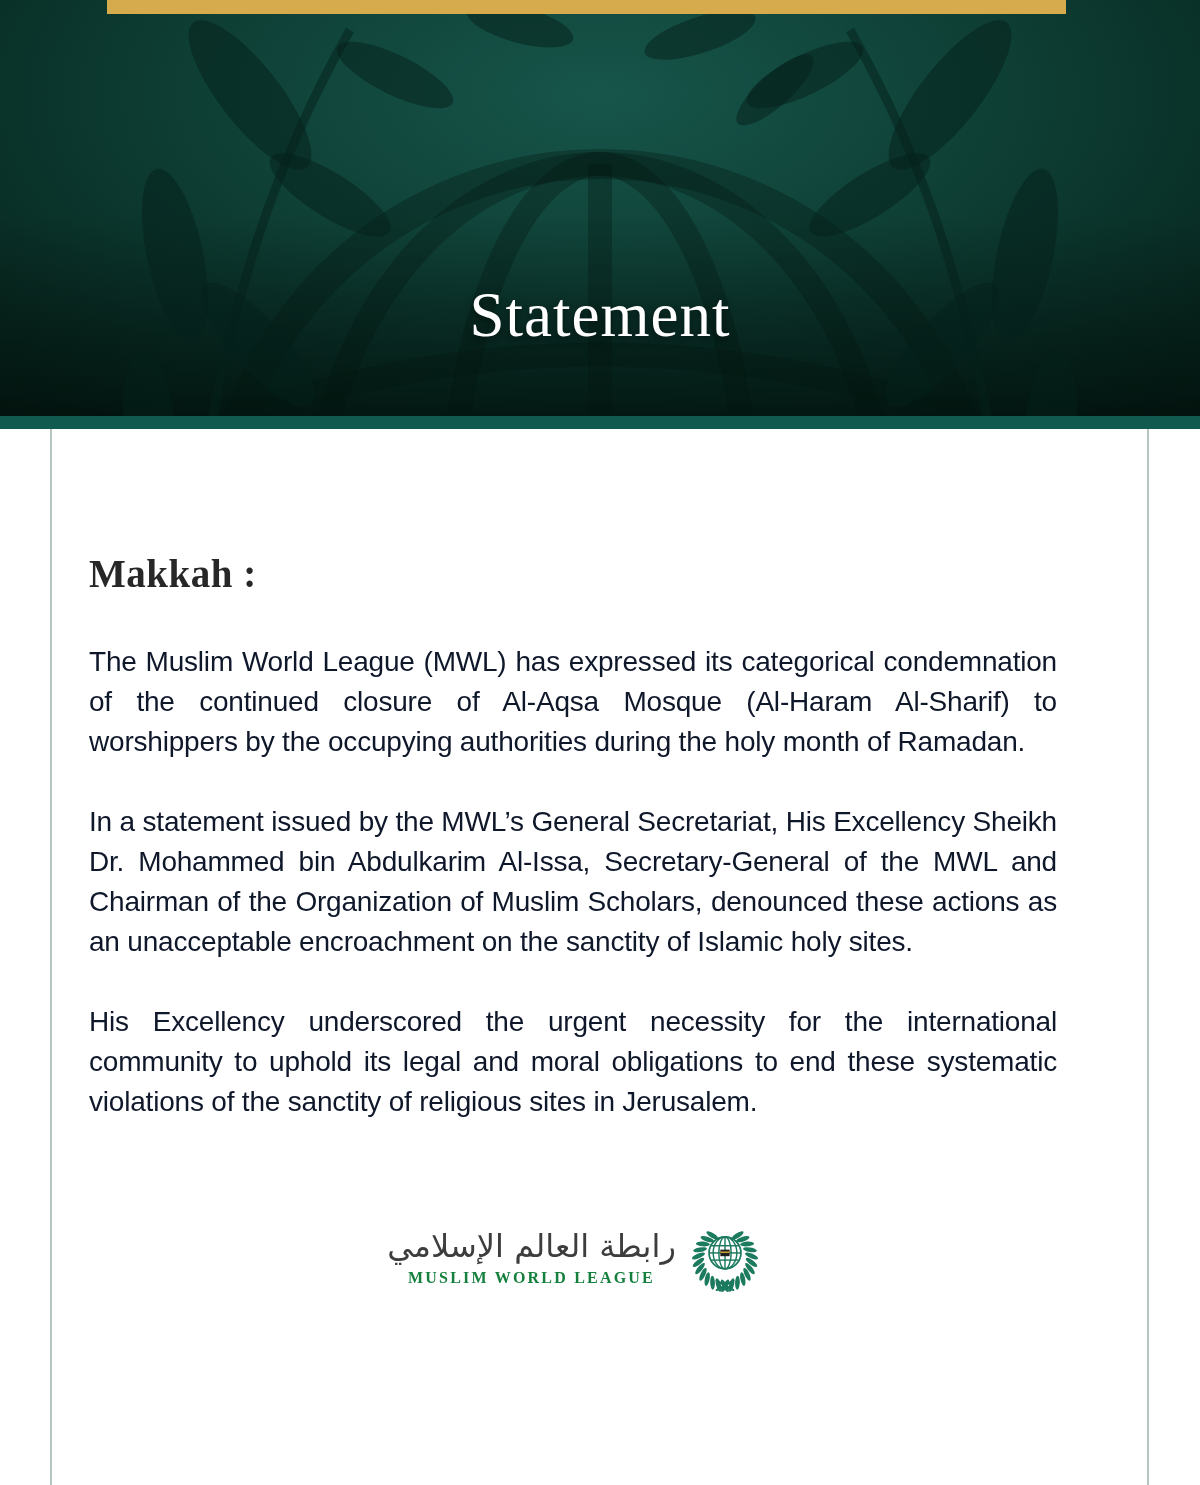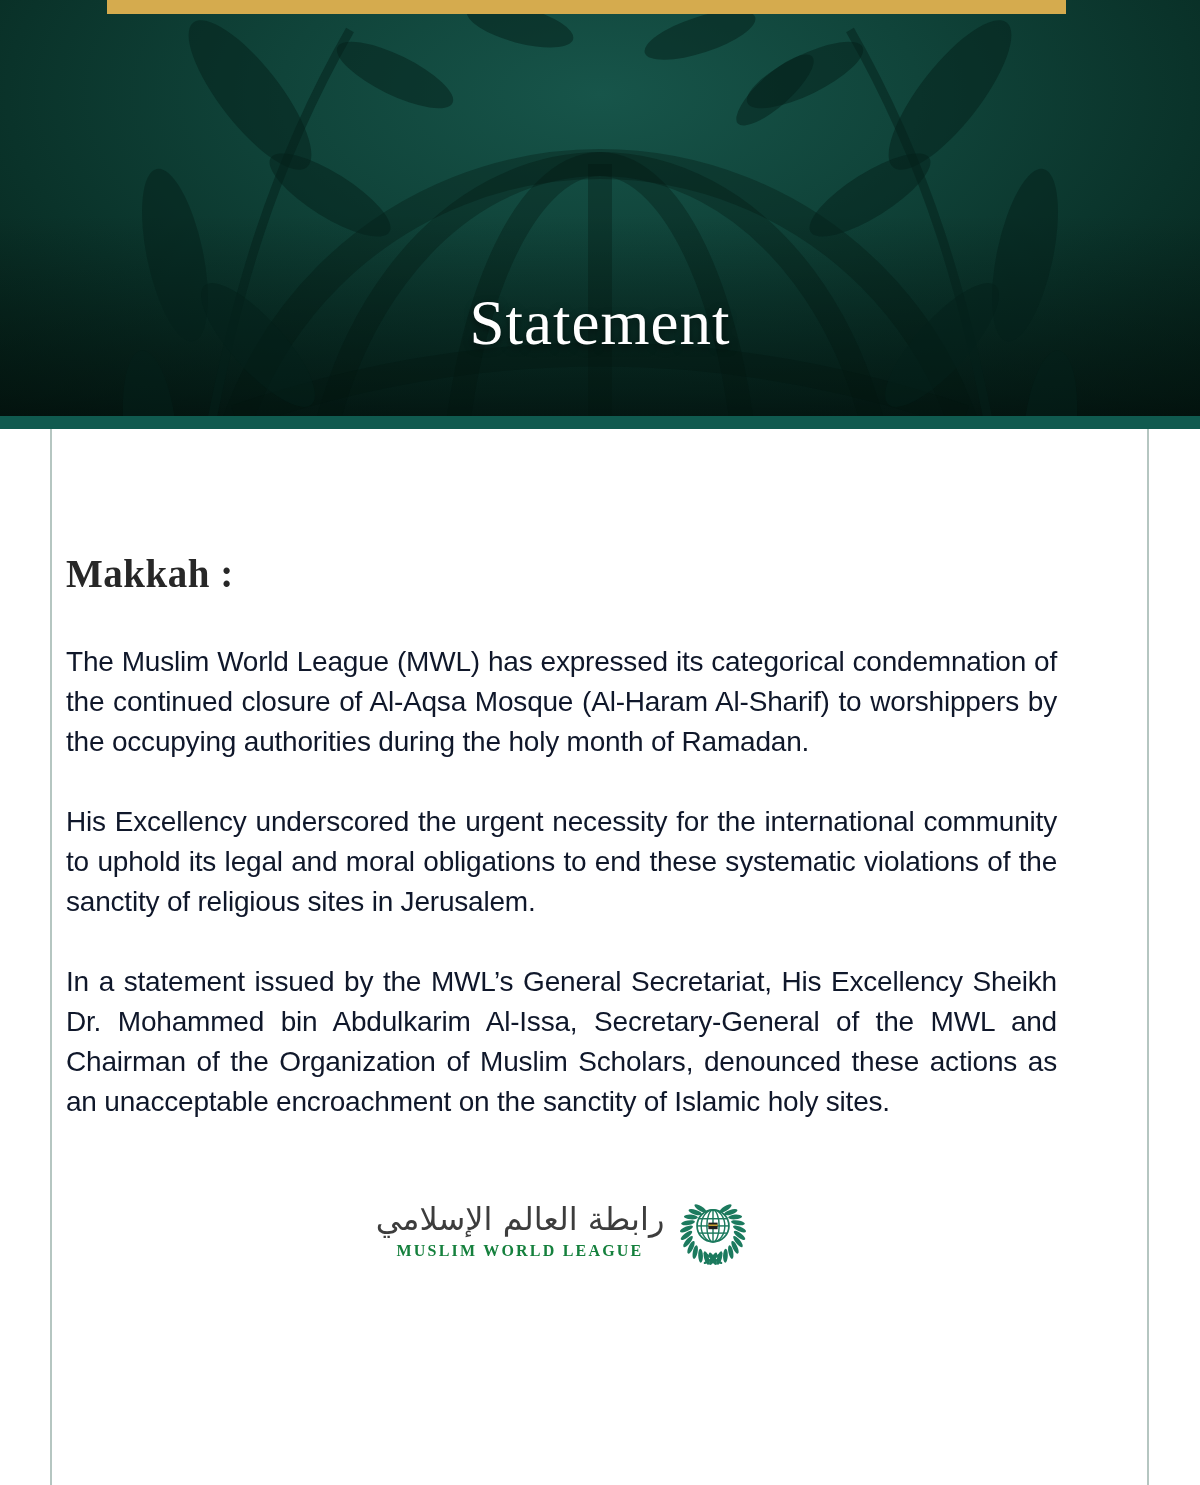--- a/index.html
+++ b/index.html
@@ -18,46 +18,46 @@
   .banner-art{position:absolute;top:0;left:0;display:block;}
   .gold-bar{
     position:absolute;top:0;left:107px;width:959px;height:14px;
     background:#d5ab4e;z-index:4;
   }
   .teal-strip{
     position:absolute;bottom:0;left:0;width:100%;height:13px;
     background:#105a4f;z-index:4;
   }
   .title{
-    position:absolute;top:292px;left:0;width:100%;margin:0;z-index:3;
+    position:absolute;top:284px;left:0;width:100%;margin:0;z-index:3;
     text-align:center;color:#ffffff;
     font-family:"Liberation Serif",serif;font-weight:400;
     font-size:63px;line-height:1;letter-spacing:1px;
     text-shadow:0 3px 8px rgba(0,0,0,.55);
   }
   
   .doc-body{position:absolute;top:429px;left:0;right:0;bottom:0;background:#ffffff;}
   .rule{position:absolute;top:0;bottom:0;width:2px;background:#b5c6c1;}
   .rule-left{left:50px;}
   .rule-right{left:1147px;}
-  .content{position:relative;padding:0 143px 0 66px;}
+  .content{position:relative;padding:0 143px 0 89px;}
   .makkah{
     margin:125px 0 49px;color:#272727;
     font-family:"Liberation Serif",serif;font-weight:700;
     font-size:39px;line-height:1;letter-spacing:.5px;
   }
   .para{
     margin:0 0 40px;color:#0f172a;
     font-size:28px;line-height:40px;letter-spacing:-.2px;
     text-align:justify;text-justify:inter-word;
   }
   
   .logo-row{
     display:flex;justify-content:center;align-items:center;
-    gap:15px;margin-top:70px;
+    gap:15px;margin-top:97px;
   }
   .logo-text{text-align:center;}
   .logo-arabic{
     direction:rtl;font-family:"DejaVu Sans",sans-serif;
     font-size:32px;line-height:1.25;color:#3d3d3d;
   }
   .logo-wordmark{
     margin-top:3px;font-family:"Liberation Serif",serif;font-weight:700;
     font-size:16px;letter-spacing:2.2px;color:#15803d;white-space:nowrap;
   }
@@ -110,22 +110,22 @@
   </header>
 
   <main class="doc-body">
     <div class="rule rule-left"></div>
     <div class="rule rule-right"></div>
 
     <section class="content">
       <h2 class="makkah">Makkah :</h2>
 
       <p class="para">The Muslim World League (MWL) has expressed its categorical condemnation of the continued closure of Al-Aqsa Mosque (Al-Haram Al-Sharif) to worshippers by the occupying authorities during the holy month of Ramadan.</p>
+      <p class="para">In a statement issued by the MWL’s General Secretariat, His Excellency Sheikh Dr. Mohammed bin Abdulkarim Al-Issa, Secretary-General of the MWL and Chairman of the Organization of Muslim Scholars, denounced these actions as an unacceptable encroachment on the sanctity of Islamic holy sites.</p>
       <p class="para">His Excellency underscored the urgent necessity for the international community to uphold its legal and moral obligations to end these systematic violations of the sanctity of religious sites in Jerusalem.</p>
-      <p class="para">In a statement issued by the MWL’s General Secretariat, His Excellency Sheikh Dr. Mohammed bin Abdulkarim Al-Issa, Secretary-General of the MWL and Chairman of the Organization of Muslim Scholars, denounced these actions as an unacceptable encroachment on the sanctity of Islamic holy sites.</p>
 
       <div class="logo-row">
         <div class="logo-text">
           <div class="logo-arabic">رابطة العالم الإسلامي</div>
           <div class="logo-wordmark">MUSLIM WORLD LEAGUE</div>
         </div>
 
         <svg class="emblem" width="68" height="74" viewBox="0 0 66 72">
 
           <g fill="none" stroke="#1c7a5e" stroke-width="1.7">

